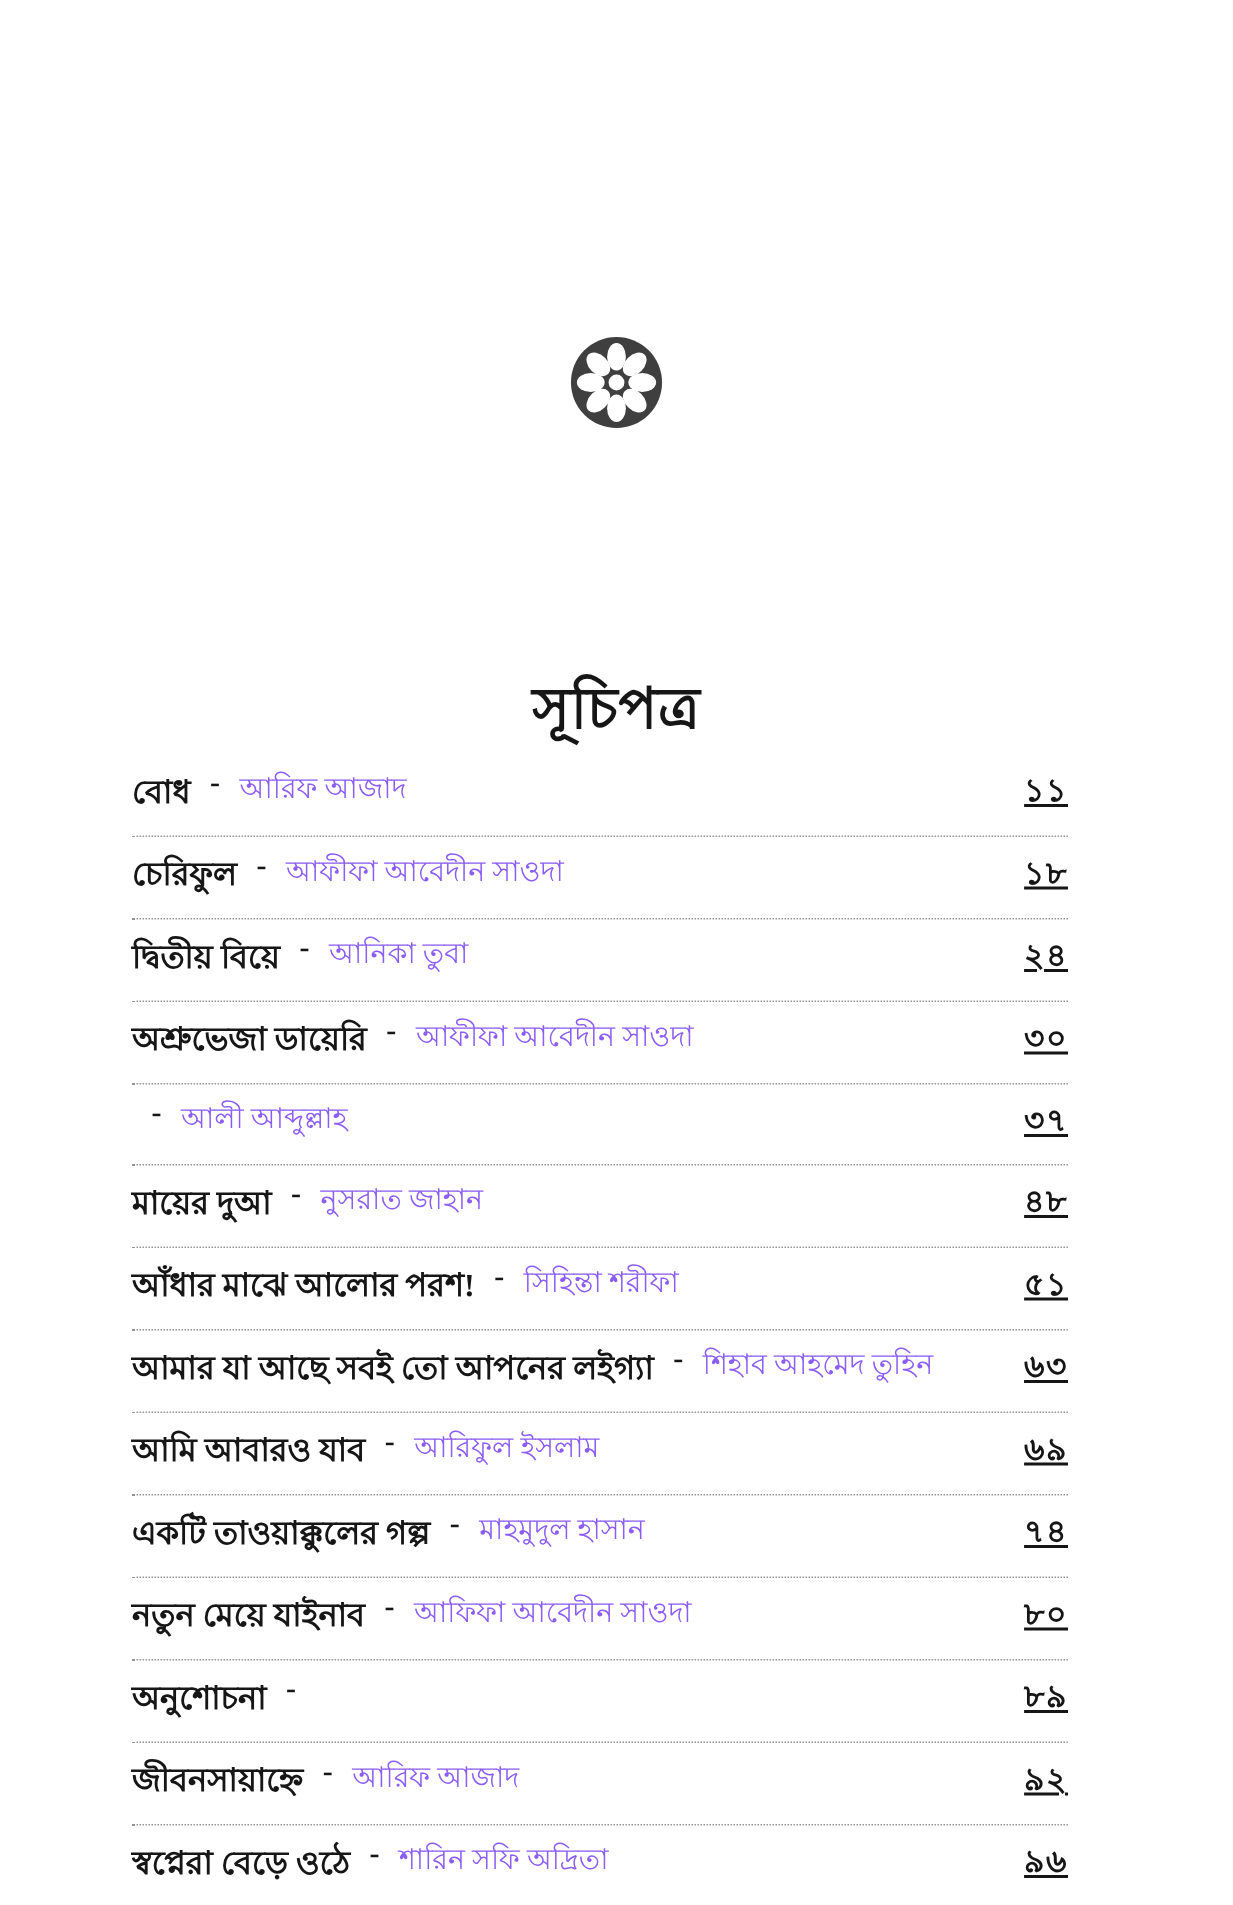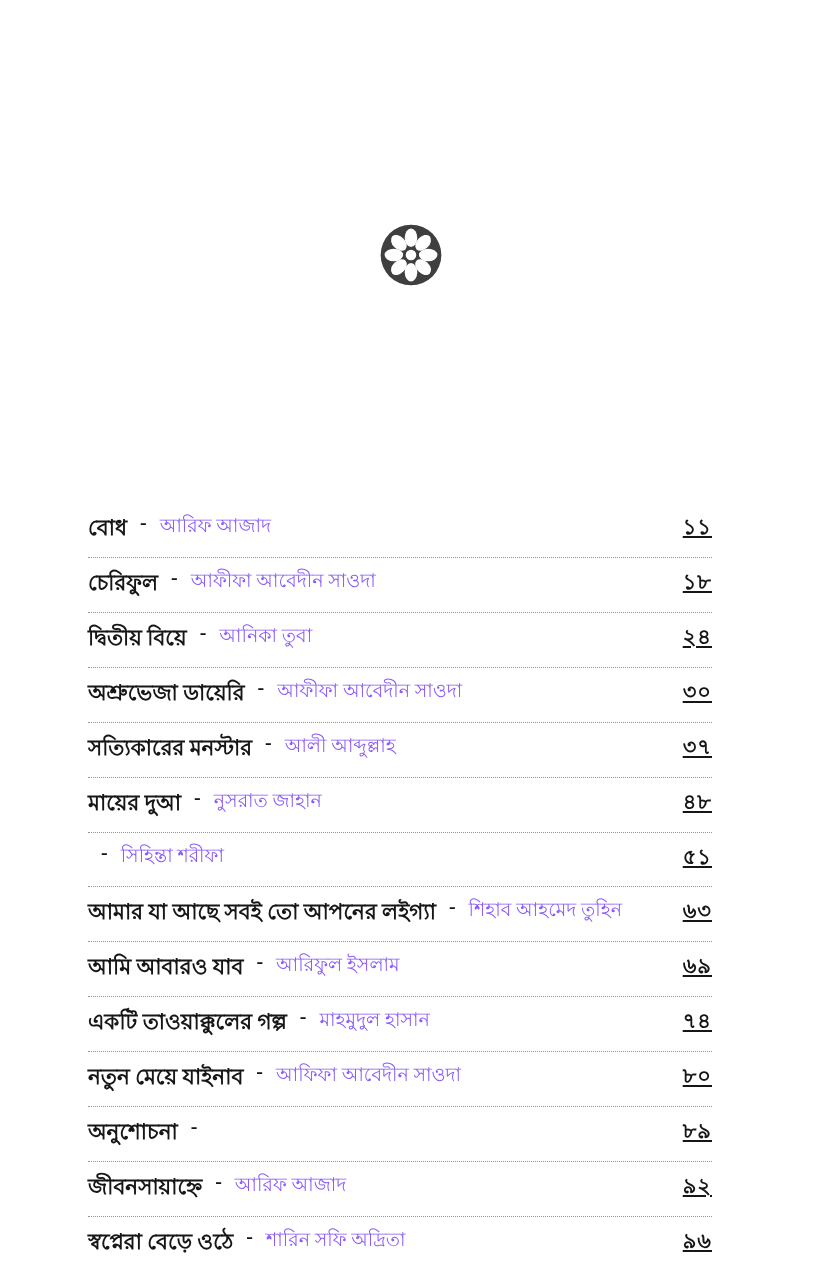--- a/index.html
+++ b/index.html
@@ -103,20 +103,21 @@
             <ellipse cx="50" cy="24" rx="9.5" ry="14"></ellipse>
           </g>
         <g transform="rotate(315 50 50)">
             <ellipse cx="50" cy="24" rx="9.5" ry="14"></ellipse>
           </g>
         <circle cx="50" cy="50" r="8"></circle>
       </g>
     </svg>
   </div>
 
+  <h1 class="page-title">সূচিপত্র</h1>
 
   <div class="toc-list">
   <div class="toc-row">
     <span class="entry-title">বোধ</span>
     <span class="entry-sep">-</span>
     <span class="entry-author">আরিফ আজাদ</span>
     <span class="entry-page">১১</span>
   </div>
 
   <div class="toc-row">
@@ -134,34 +135,34 @@
   </div>
 
   <div class="toc-row">
     <span class="entry-title">অশ্রুভেজা ডায়েরি</span>
     <span class="entry-sep">-</span>
     <span class="entry-author">আফীফা আবেদীন সাওদা</span>
     <span class="entry-page">৩০</span>
   </div>
 
   <div class="toc-row">
-    <span class="entry-title">সত্যিকারের মনস্টার</span>
     <span class="entry-sep">-</span>
     <span class="entry-author">আলী আব্দুল্লাহ</span>
     <span class="entry-page">৩৭</span>
   </div>
 
   <div class="toc-row">
     <span class="entry-title">মায়ের দুআ</span>
     <span class="entry-sep">-</span>
     <span class="entry-author">নুসরাত জাহান</span>
     <span class="entry-page">৪৮</span>
   </div>
 
   <div class="toc-row">
+    <span class="entry-title">আঁধার মাঝে আলোর পরশ!</span>
     <span class="entry-sep">-</span>
     <span class="entry-author">সিহিন্তা শরীফা</span>
     <span class="entry-page">৫১</span>
   </div>
 
   <div class="toc-row">
     <span class="entry-title">আমার যা আছে সবই তো আপনের লইগ্যা</span>
     <span class="entry-sep">-</span>
     <span class="entry-author">শিহাব আহমেদ তুহিন</span>
     <span class="entry-page">৬৩</span>

